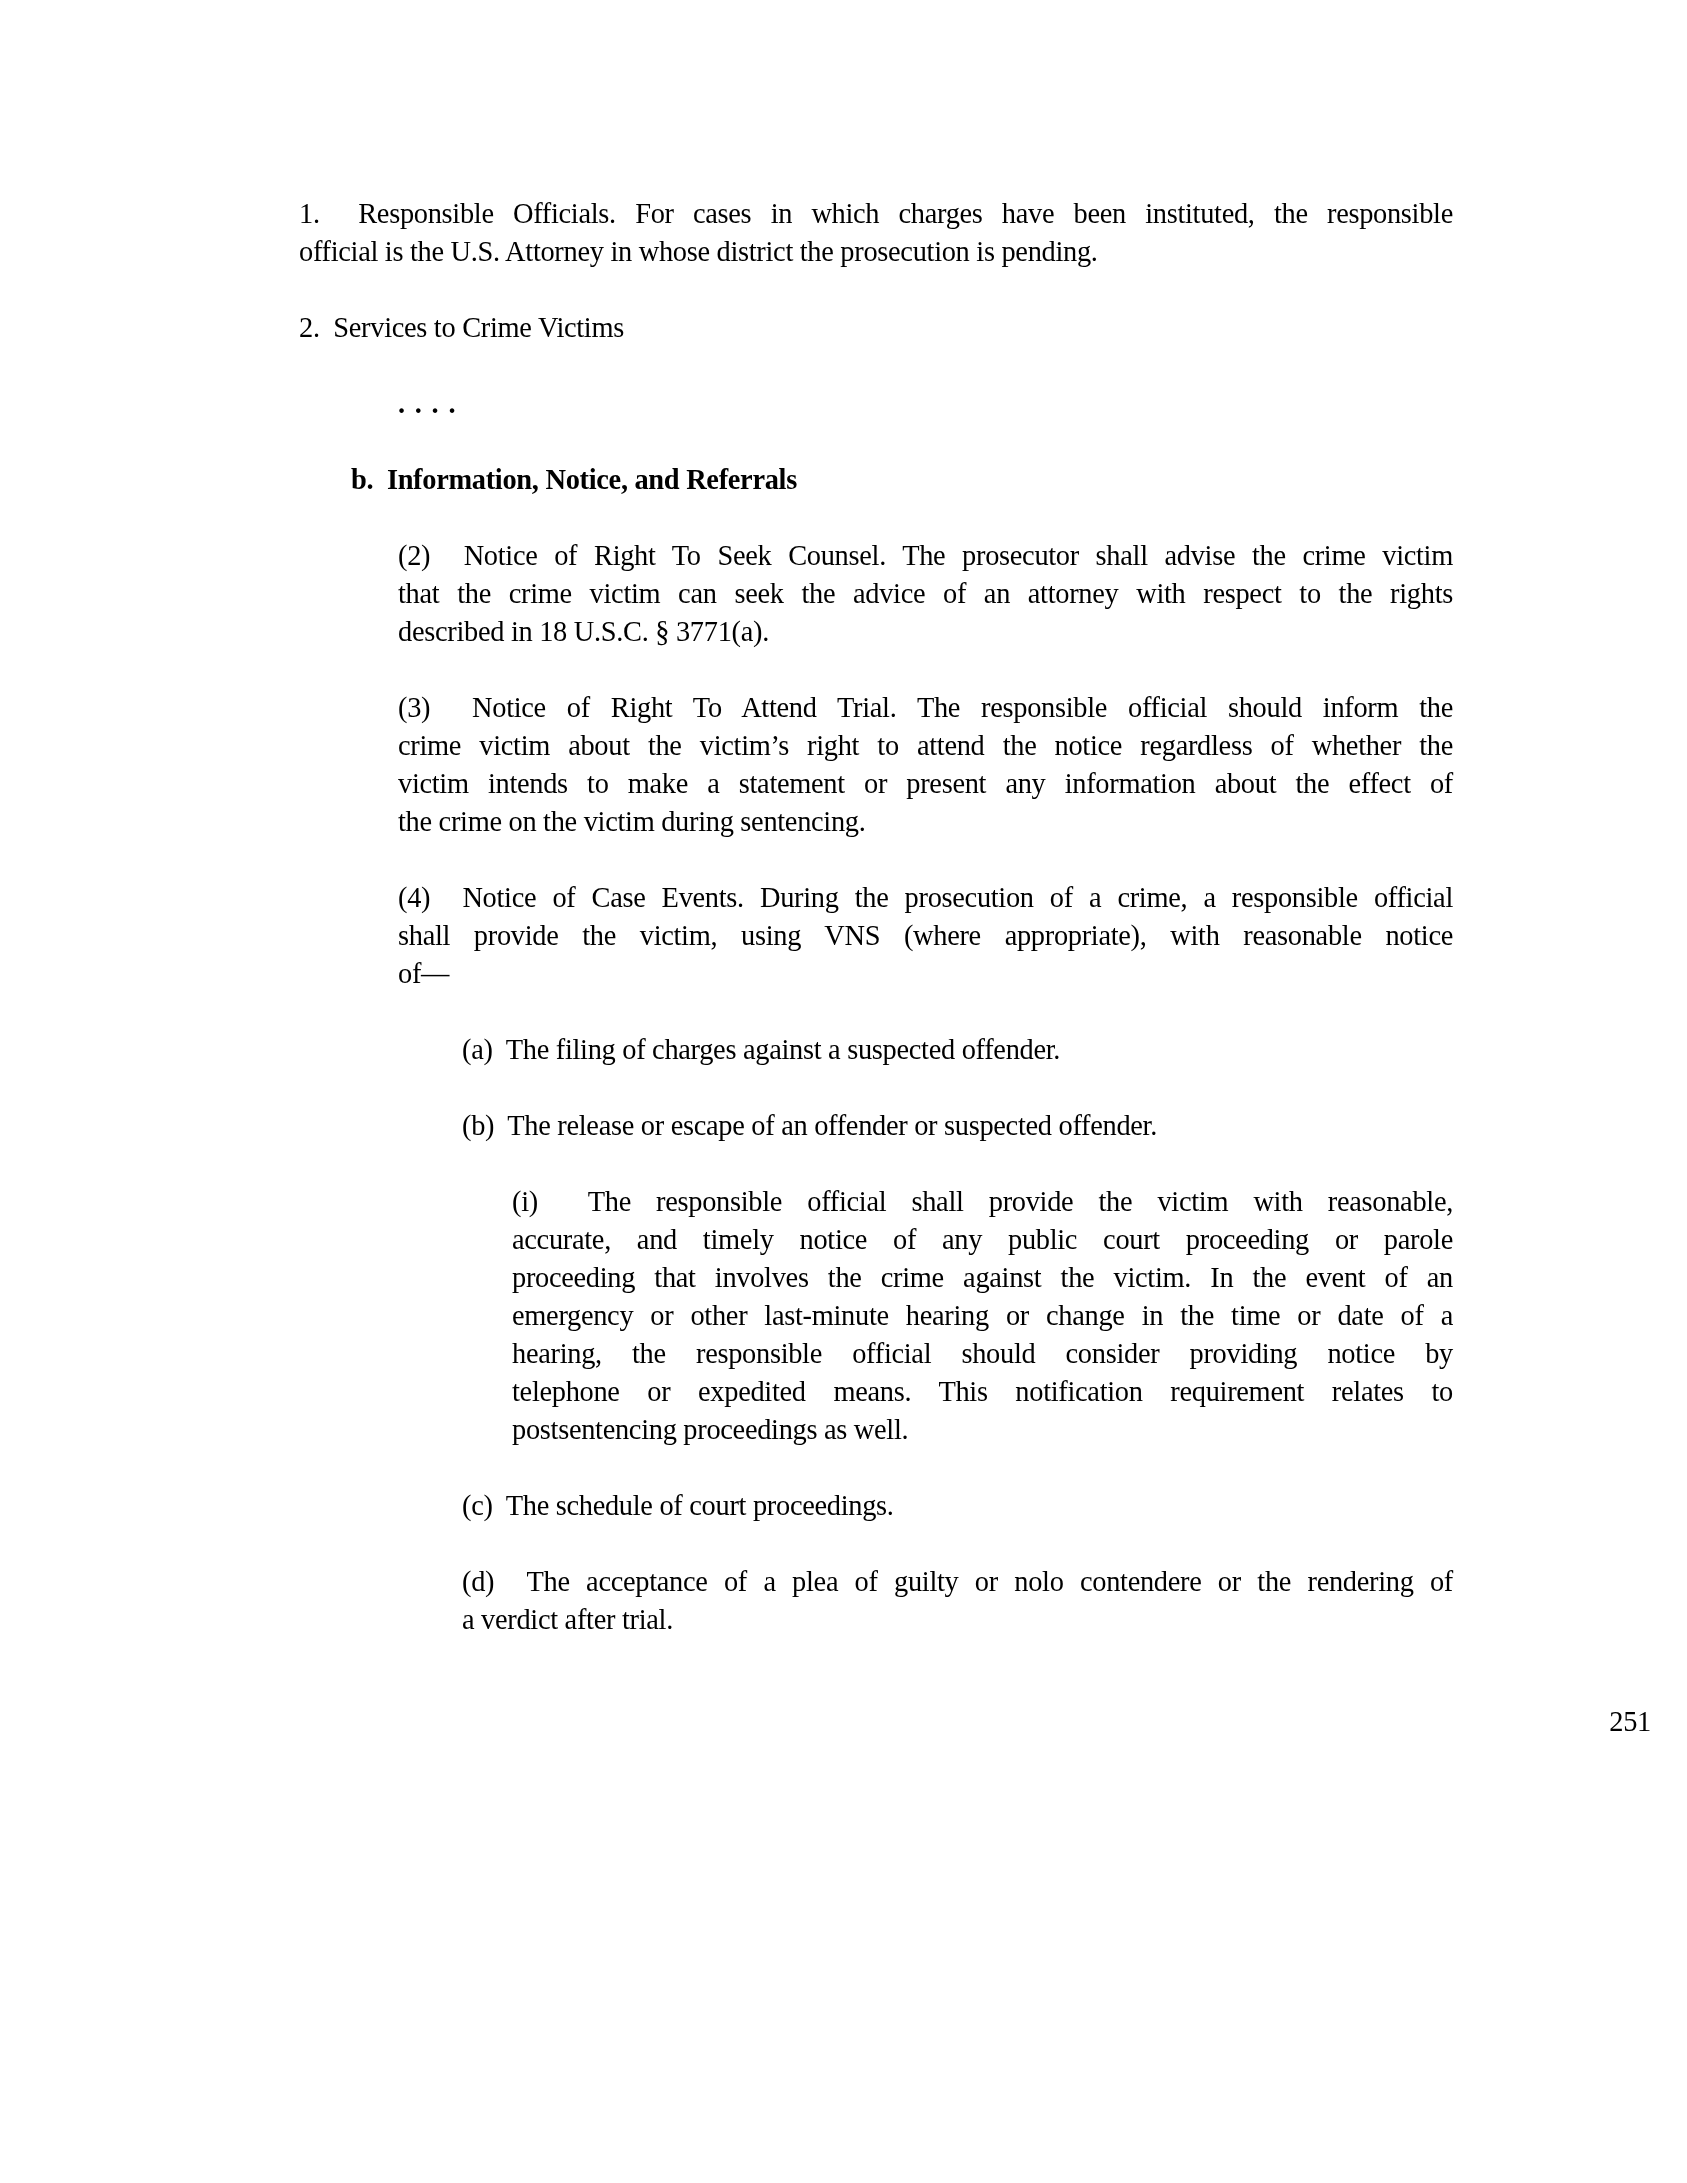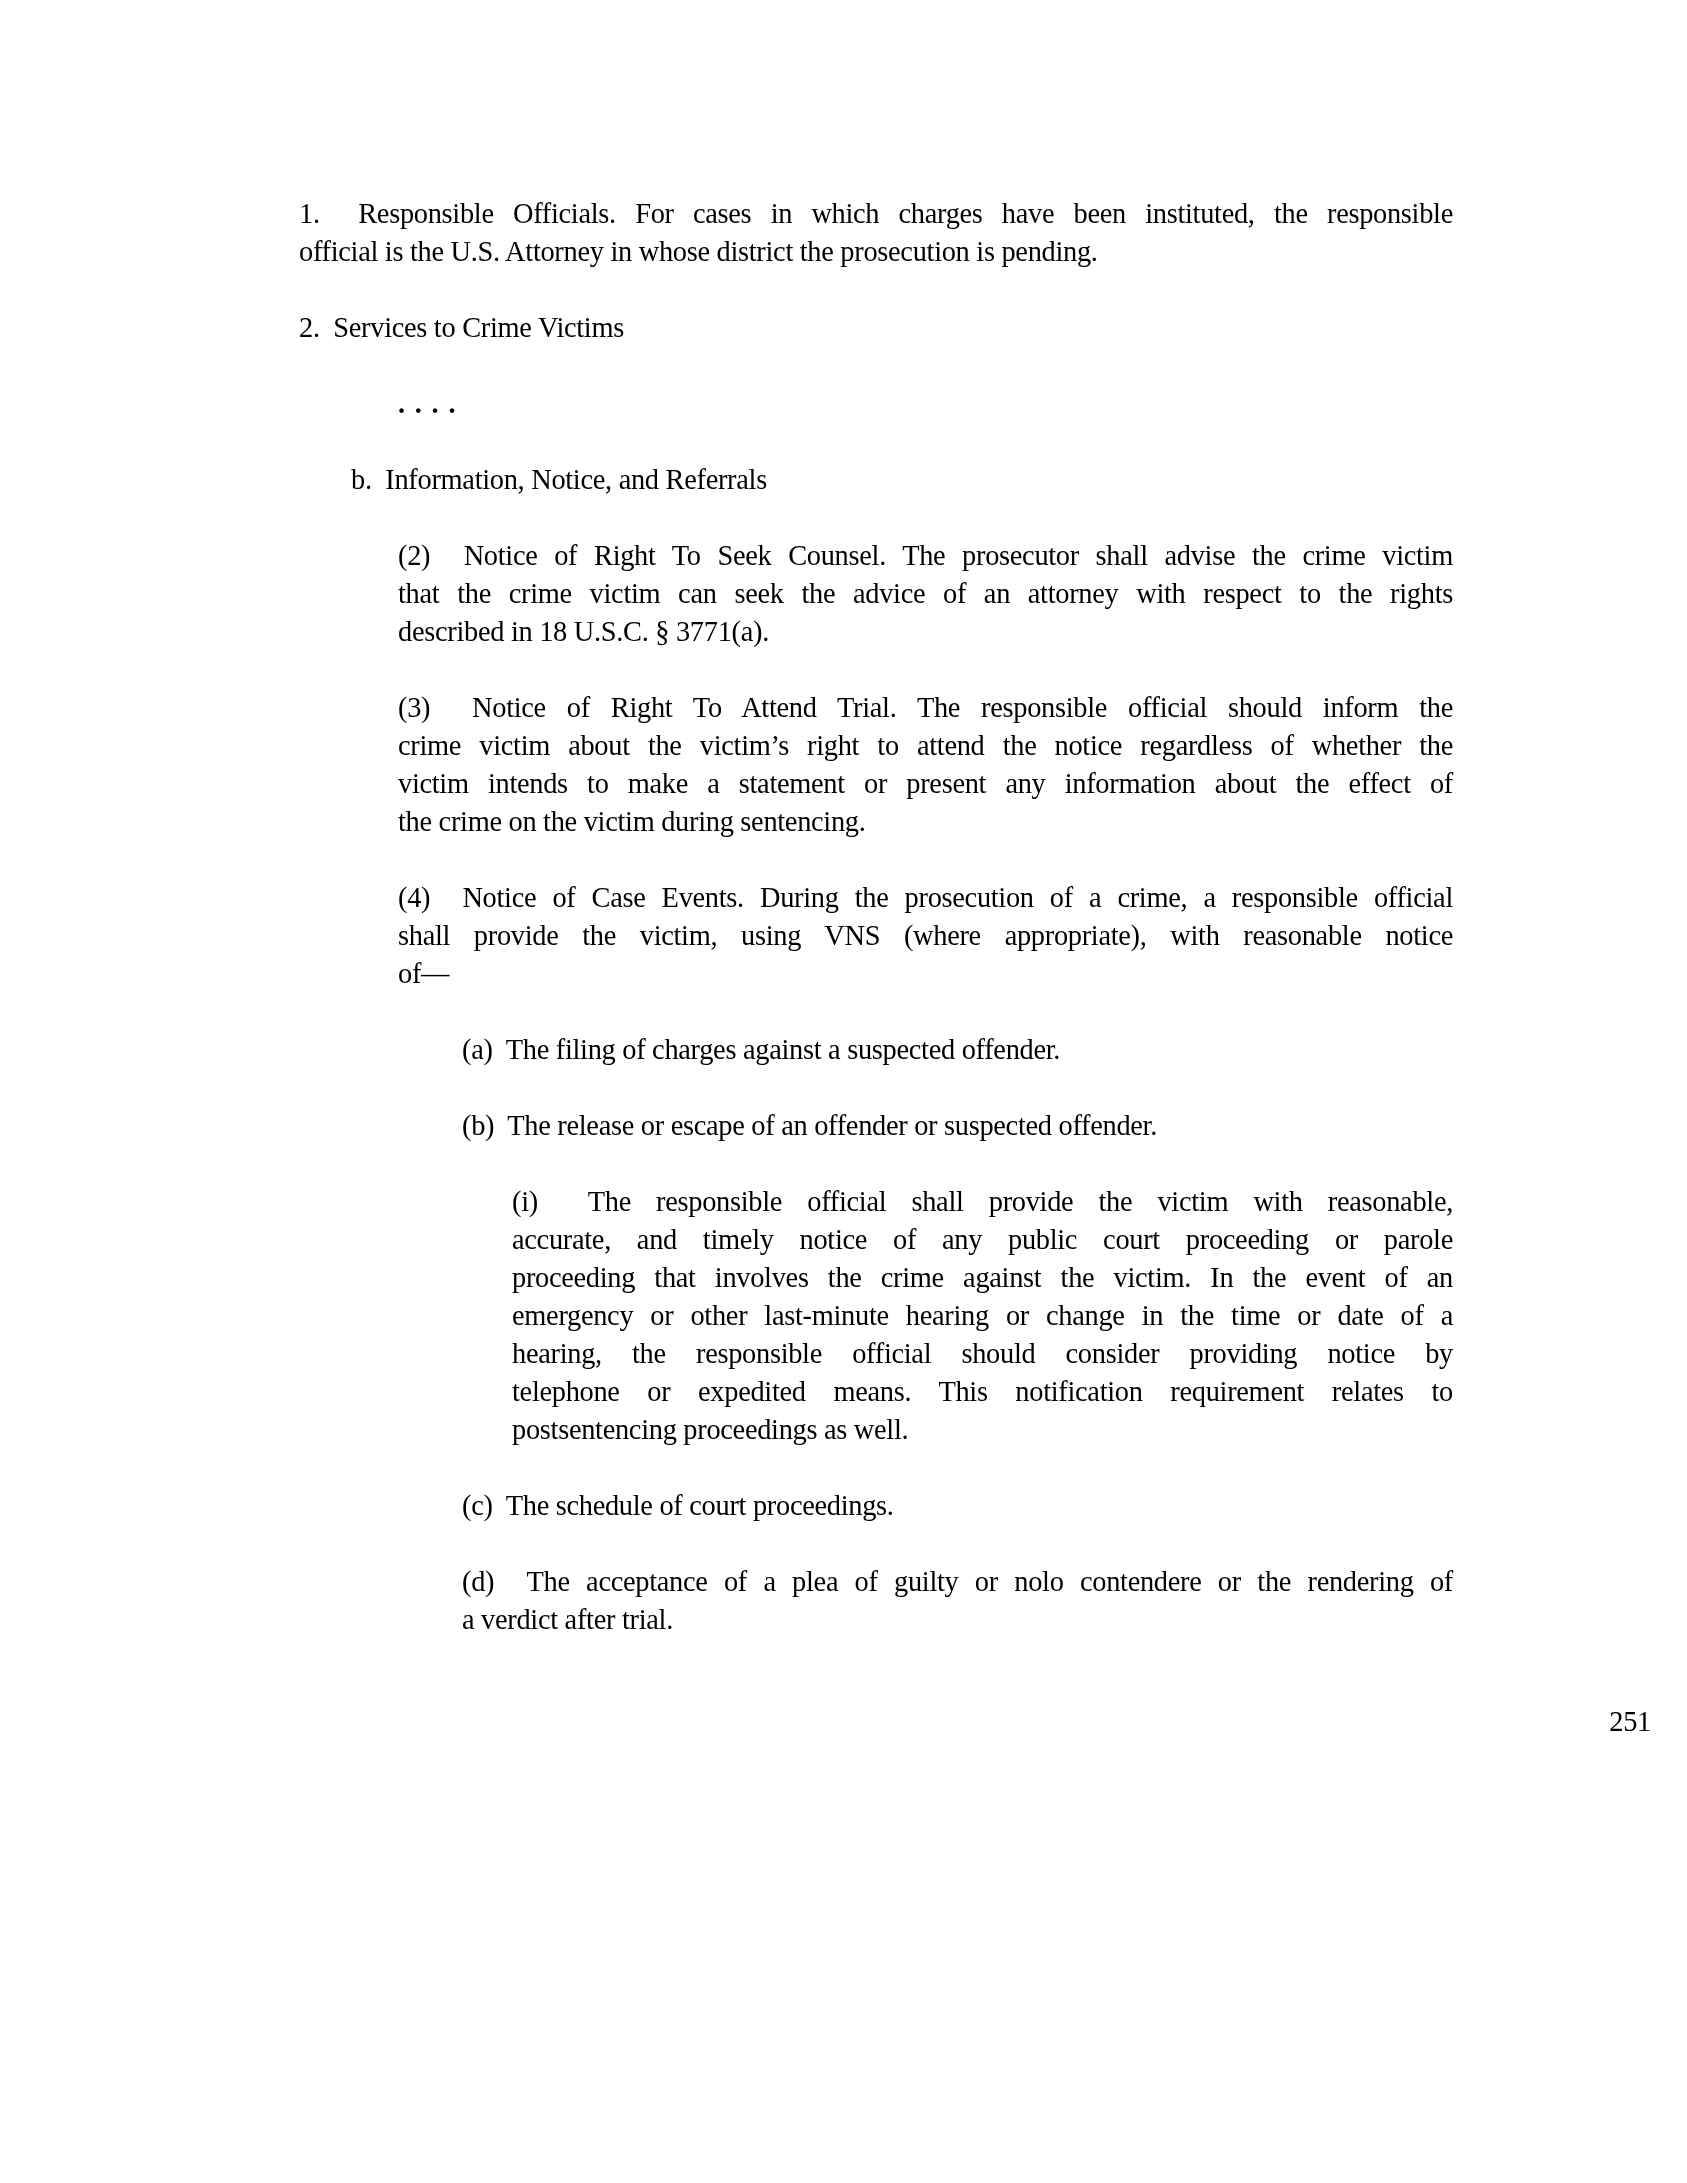--- a/index.html
+++ b/index.html
@@ -19,21 +19,21 @@
     line-height: 38px;
     box-sizing: border-box;
     padding-top: 195px;
     overflow: hidden;
   }
   .para {
     margin: 0 198px 38px 0;
   }
   
   .lvl-num    { margin-left: 299px; }  
-  .lvl-b      { margin-left: 351px; }  
+  .lvl-b      { margin-left: 351px; font-weight: bold; }  
   .lvl-paren  { margin-left: 398px; }  
   .lvl-alpha  { margin-left: 462px; }  
   .lvl-roman  { margin-left: 512px; }  
 
   .jl {
     display: block;
     text-align: justify;
     text-align-last: justify;
   }
   .jl-last {

